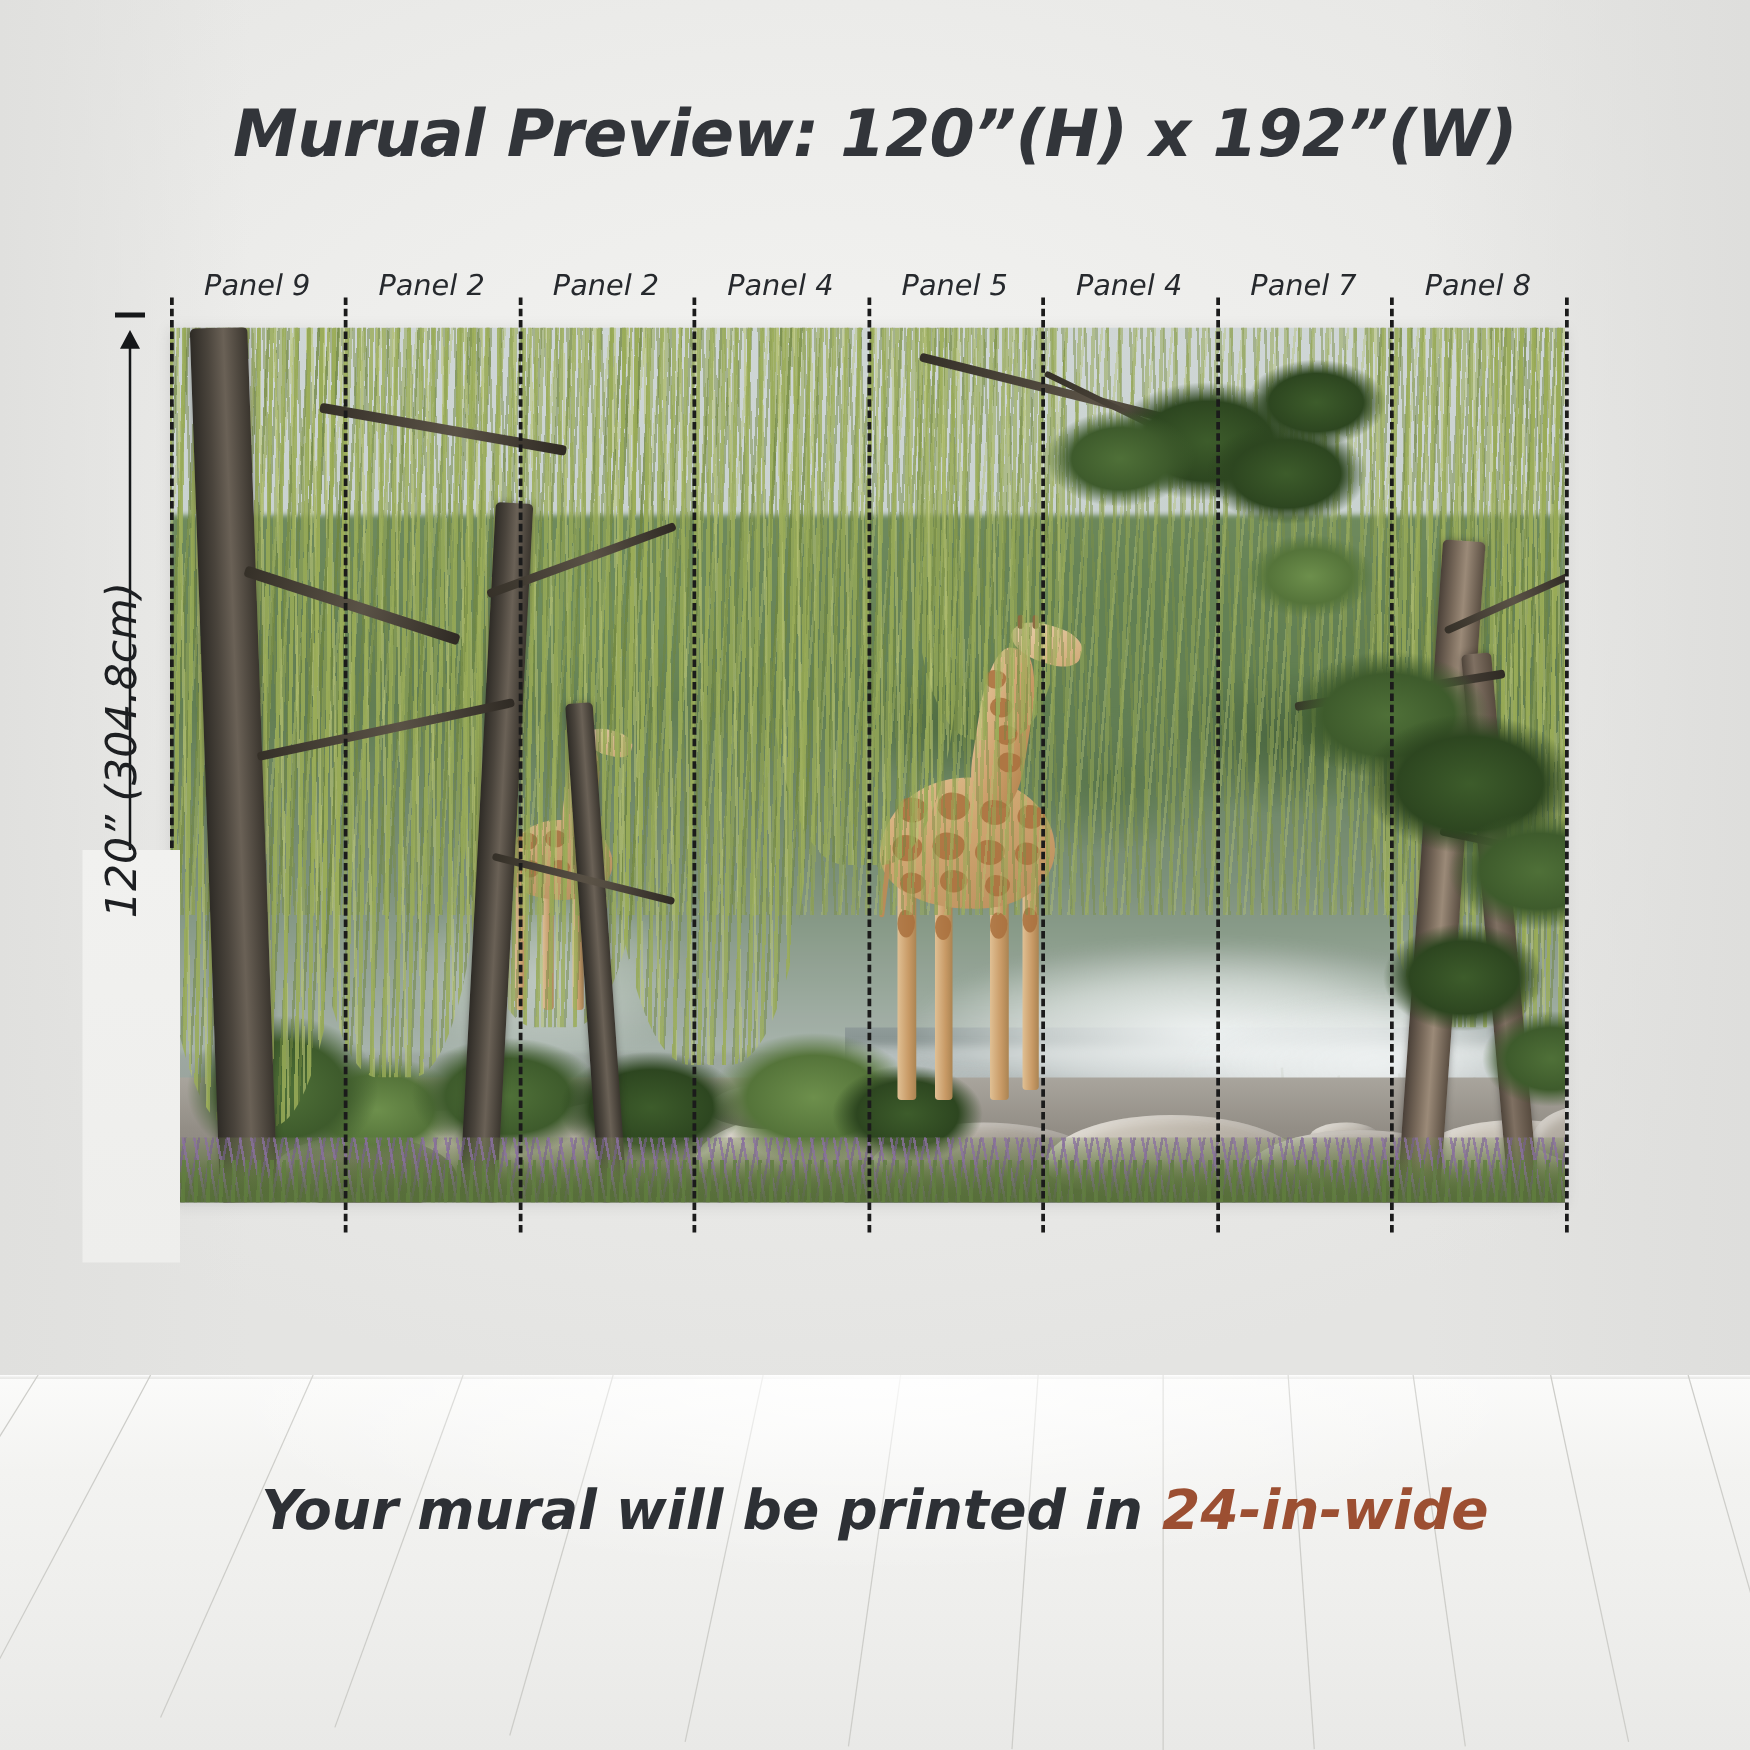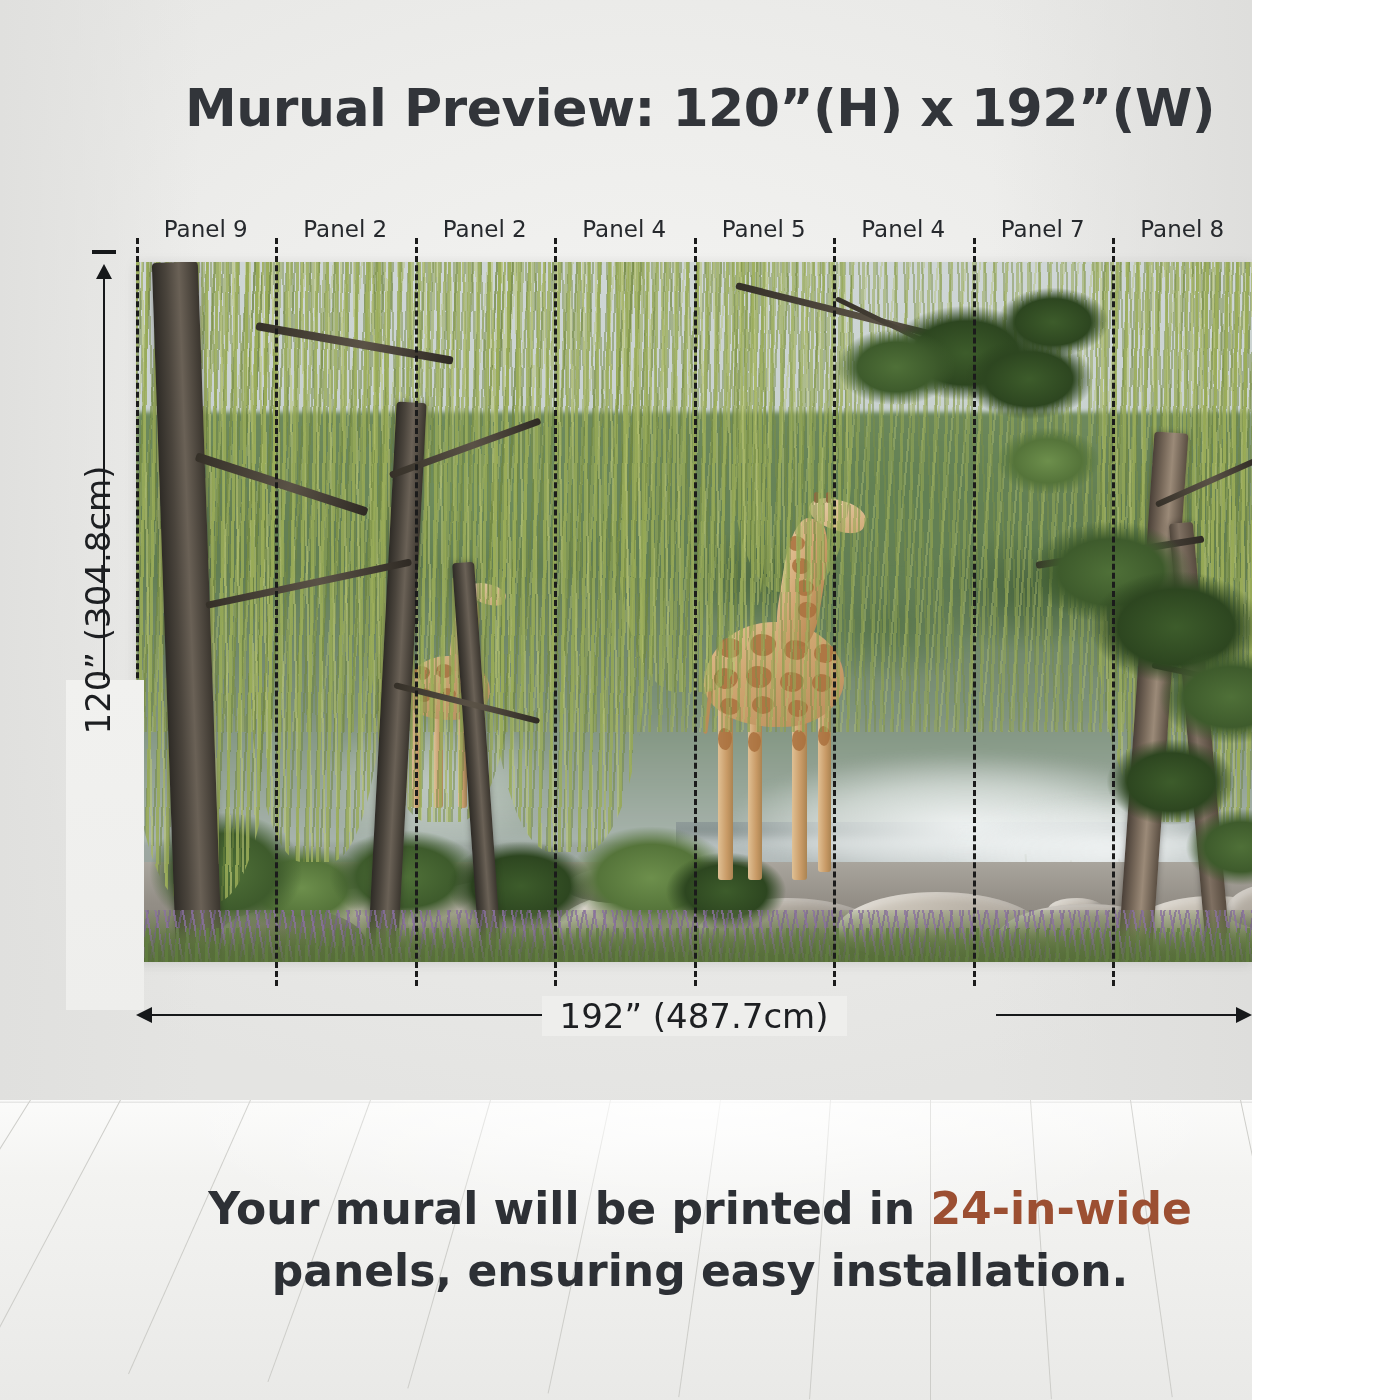--- a/index.html
+++ b/index.html
@@ -7,22 +7,23 @@
   html,body { width:1400px; height:1400px; }
   body {
     font-family:"Liberation Sans", sans-serif;
     background:#ffffff;
     overflow:hidden;
     position:relative;
   }
 
   
   #room {
-    position:absolute; left:0; top:0; width:1252px; height:1400px;
+    position:absolute; left:0; top:0; width:1400px; height:1400px;
     overflow:hidden;
+    font-style:italic;
   }
 
   
   #wall {
     position:absolute; left:0; top:0; width:1400px; height:1100px;
     background:
       radial-gradient(ellipse 1000px 700px at 46% 38%, #f4f4f2 0%, #ededeb 48%, #e4e4e2 100%);
   }
   #wall-shade-left {
     position:absolute; left:0; top:0; width:200px; height:1100px;
@@ -519,27 +520,20 @@
   <div id="v-dim">
     <div class="v-cap" id="v-cap-top"></div>
     <div class="v-cap" id="v-cap-bot"></div>
     <div id="v-line"></div>
     <div class="arrow-up"></div>
     <div class="arrow-down"></div>
     <div id="v-label-bg"></div>
     <div id="v-label">120” (304.8cm)</div>
   </div>
 
-  <div id="h-dim">
-    <div id="h-line-l"></div>
-    <div id="h-line-r"></div>
-    <div class="arrow-left"></div>
-    <div class="arrow-right"></div>
-    <div id="h-label"><span>192” (487.7cm)</span></div>
-  </div>
 
   <div id="floor">
     <div id="floor-topline"></div>
     <div class="plank" style="left:120px;transform:rotate(28deg);"></div>
     <div class="plank" style="left:250px;transform:rotate(24deg);"></div>
     <div class="plank" style="left:370px;transform:rotate(20deg);"></div>
     <div class="plank" style="left:490px;transform:rotate(16deg);"></div>
     <div class="plank" style="left:610px;transform:rotate(12deg);"></div>
     <div class="plank" style="left:720px;transform:rotate(8deg);"></div>
     <div class="plank" style="left:830px;transform:rotate(4deg);"></div>
@@ -547,16 +541,15 @@
     <div class="plank" style="left:1030px;transform:rotate(-4deg);"></div>
     <div class="plank" style="left:1130px;transform:rotate(-8deg);"></div>
     <div class="plank" style="left:1240px;transform:rotate(-12deg);"></div>
     <div class="plank" style="left:1350px;transform:rotate(-16deg);"></div>
     <div class="plank" style="left:30px;transform:rotate(32deg);"></div>
     <div id="floor-gloss"></div>
   </div>
 
   <div id="caption">
     <div><span>Your mural will be printed in </span><span class="hl">24-in-wide</span></div>
-    <div>panels, ensuring easy installation.</div>
   </div>
 
 </div>
 
 </body></html>

